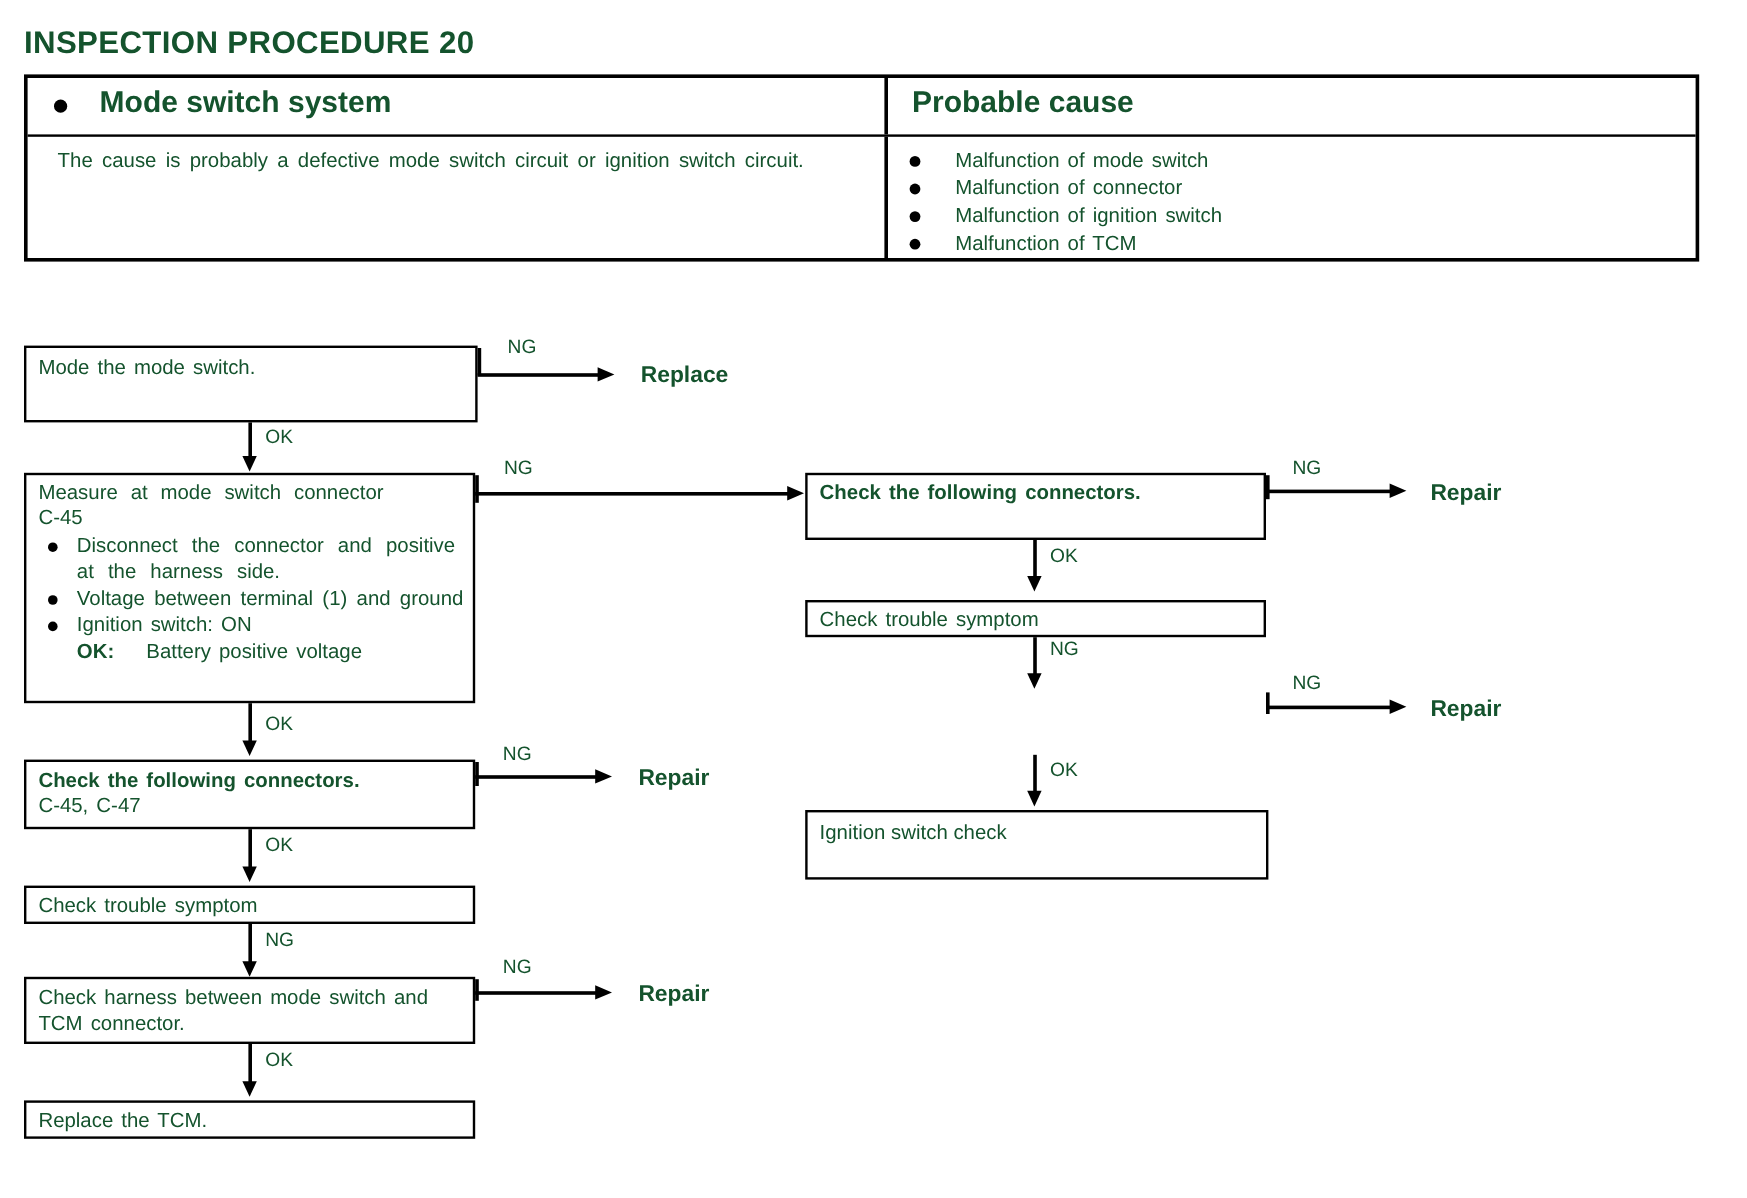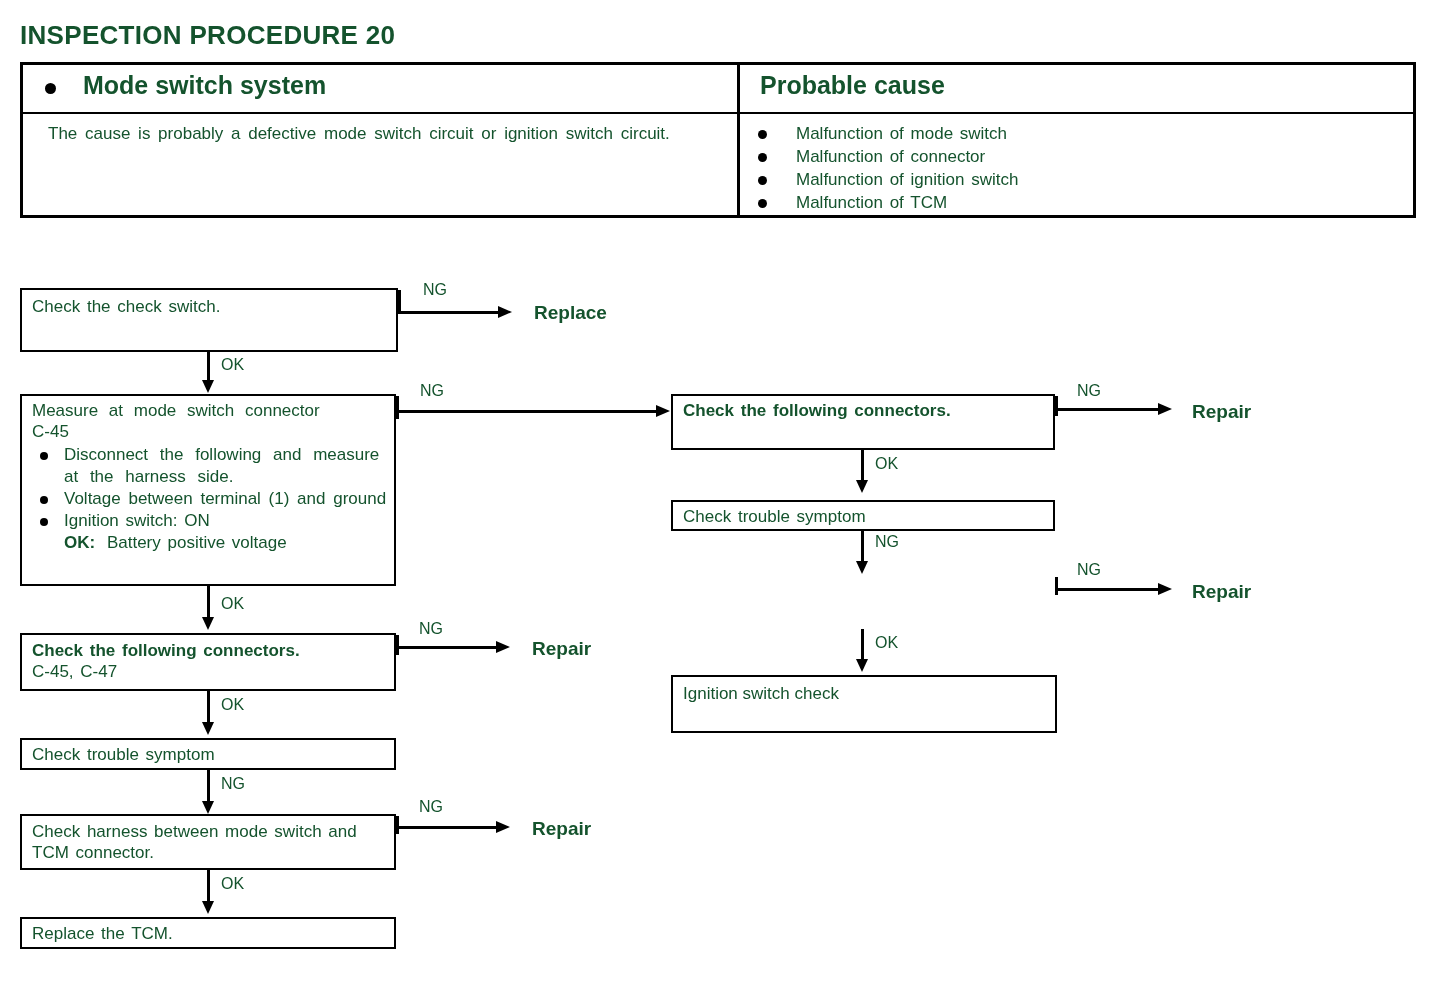--- a/index.html
+++ b/index.html
@@ -220,44 +220,44 @@
           <li>Malfunction of mode switch</li>
           <li>Malfunction of connector</li>
           <li>Malfunction of ignition switch</li>
           <li>Malfunction of TCM</li>
         </ul>
       </div>
     </div>
   </div>
 
   <div class="fbox" style="left:20px; top:288px; width:378px; height:64px;">
-    <div class="fbox-text">Check the check switch.</div>
+    <div class="fbox-text">Mode the mode switch.</div>
   </div>
 
   <div class="hline" style="left:398px; top:311px; width:102px;"></div>
   <div class="vline" style="left:398px; top:290px; height:23px;"></div>
   <div class="arrow-right" style="left:498px; top:305.5px;"></div>
   <div class="edge-label" style="left:423px; top:281px;">NG</div>
   <div class="term-label" style="left:534px; top:302px;">Replace</div>
 
   <div class="vline" style="left:207px; top:352px; height:32px;"></div>
   <div class="arrow-down" style="left:201.7px; top:380px;"></div>
   <div class="edge-label" style="left:221px; top:356px;">OK</div>
 
   <div class="fbox" style="left:20px; top:394px; width:376px; height:192px;">
     <div class="fbox-text" style="top:4px;">
       <div style="word-spacing:6px;">Measure at mode switch connector</div>
       <div>C-45</div>
       <ul class="blist" style="margin-top:2px;">
-        <li style="word-spacing:7px;">Disconnect the following and measure at the harness side.</li>
+        <li style="word-spacing:7px;">Disconnect the connector and positive at the harness side.</li>
         <li style="word-spacing:3px;">Voltage between terminal (1) and ground</li>
         <li>Ignition switch: ON</li>
         <li class="nobullet">
           <b>OK:</b>
-          <span style="margin-left:5px;">Battery positive voltage</span>
+          <span style="margin-left:20px;">Battery positive voltage</span>
         </li>
       </ul>
     </div>
   </div>
 
   <div class="vline" style="left:396px; top:396px; height:23px;"></div>
   <div class="hline" style="left:396px; top:410px; width:264px;"></div>
   <div class="arrow-right" style="left:656px; top:404.5px;"></div>
   <div class="edge-label" style="left:420px; top:382px;">NG</div>
 

